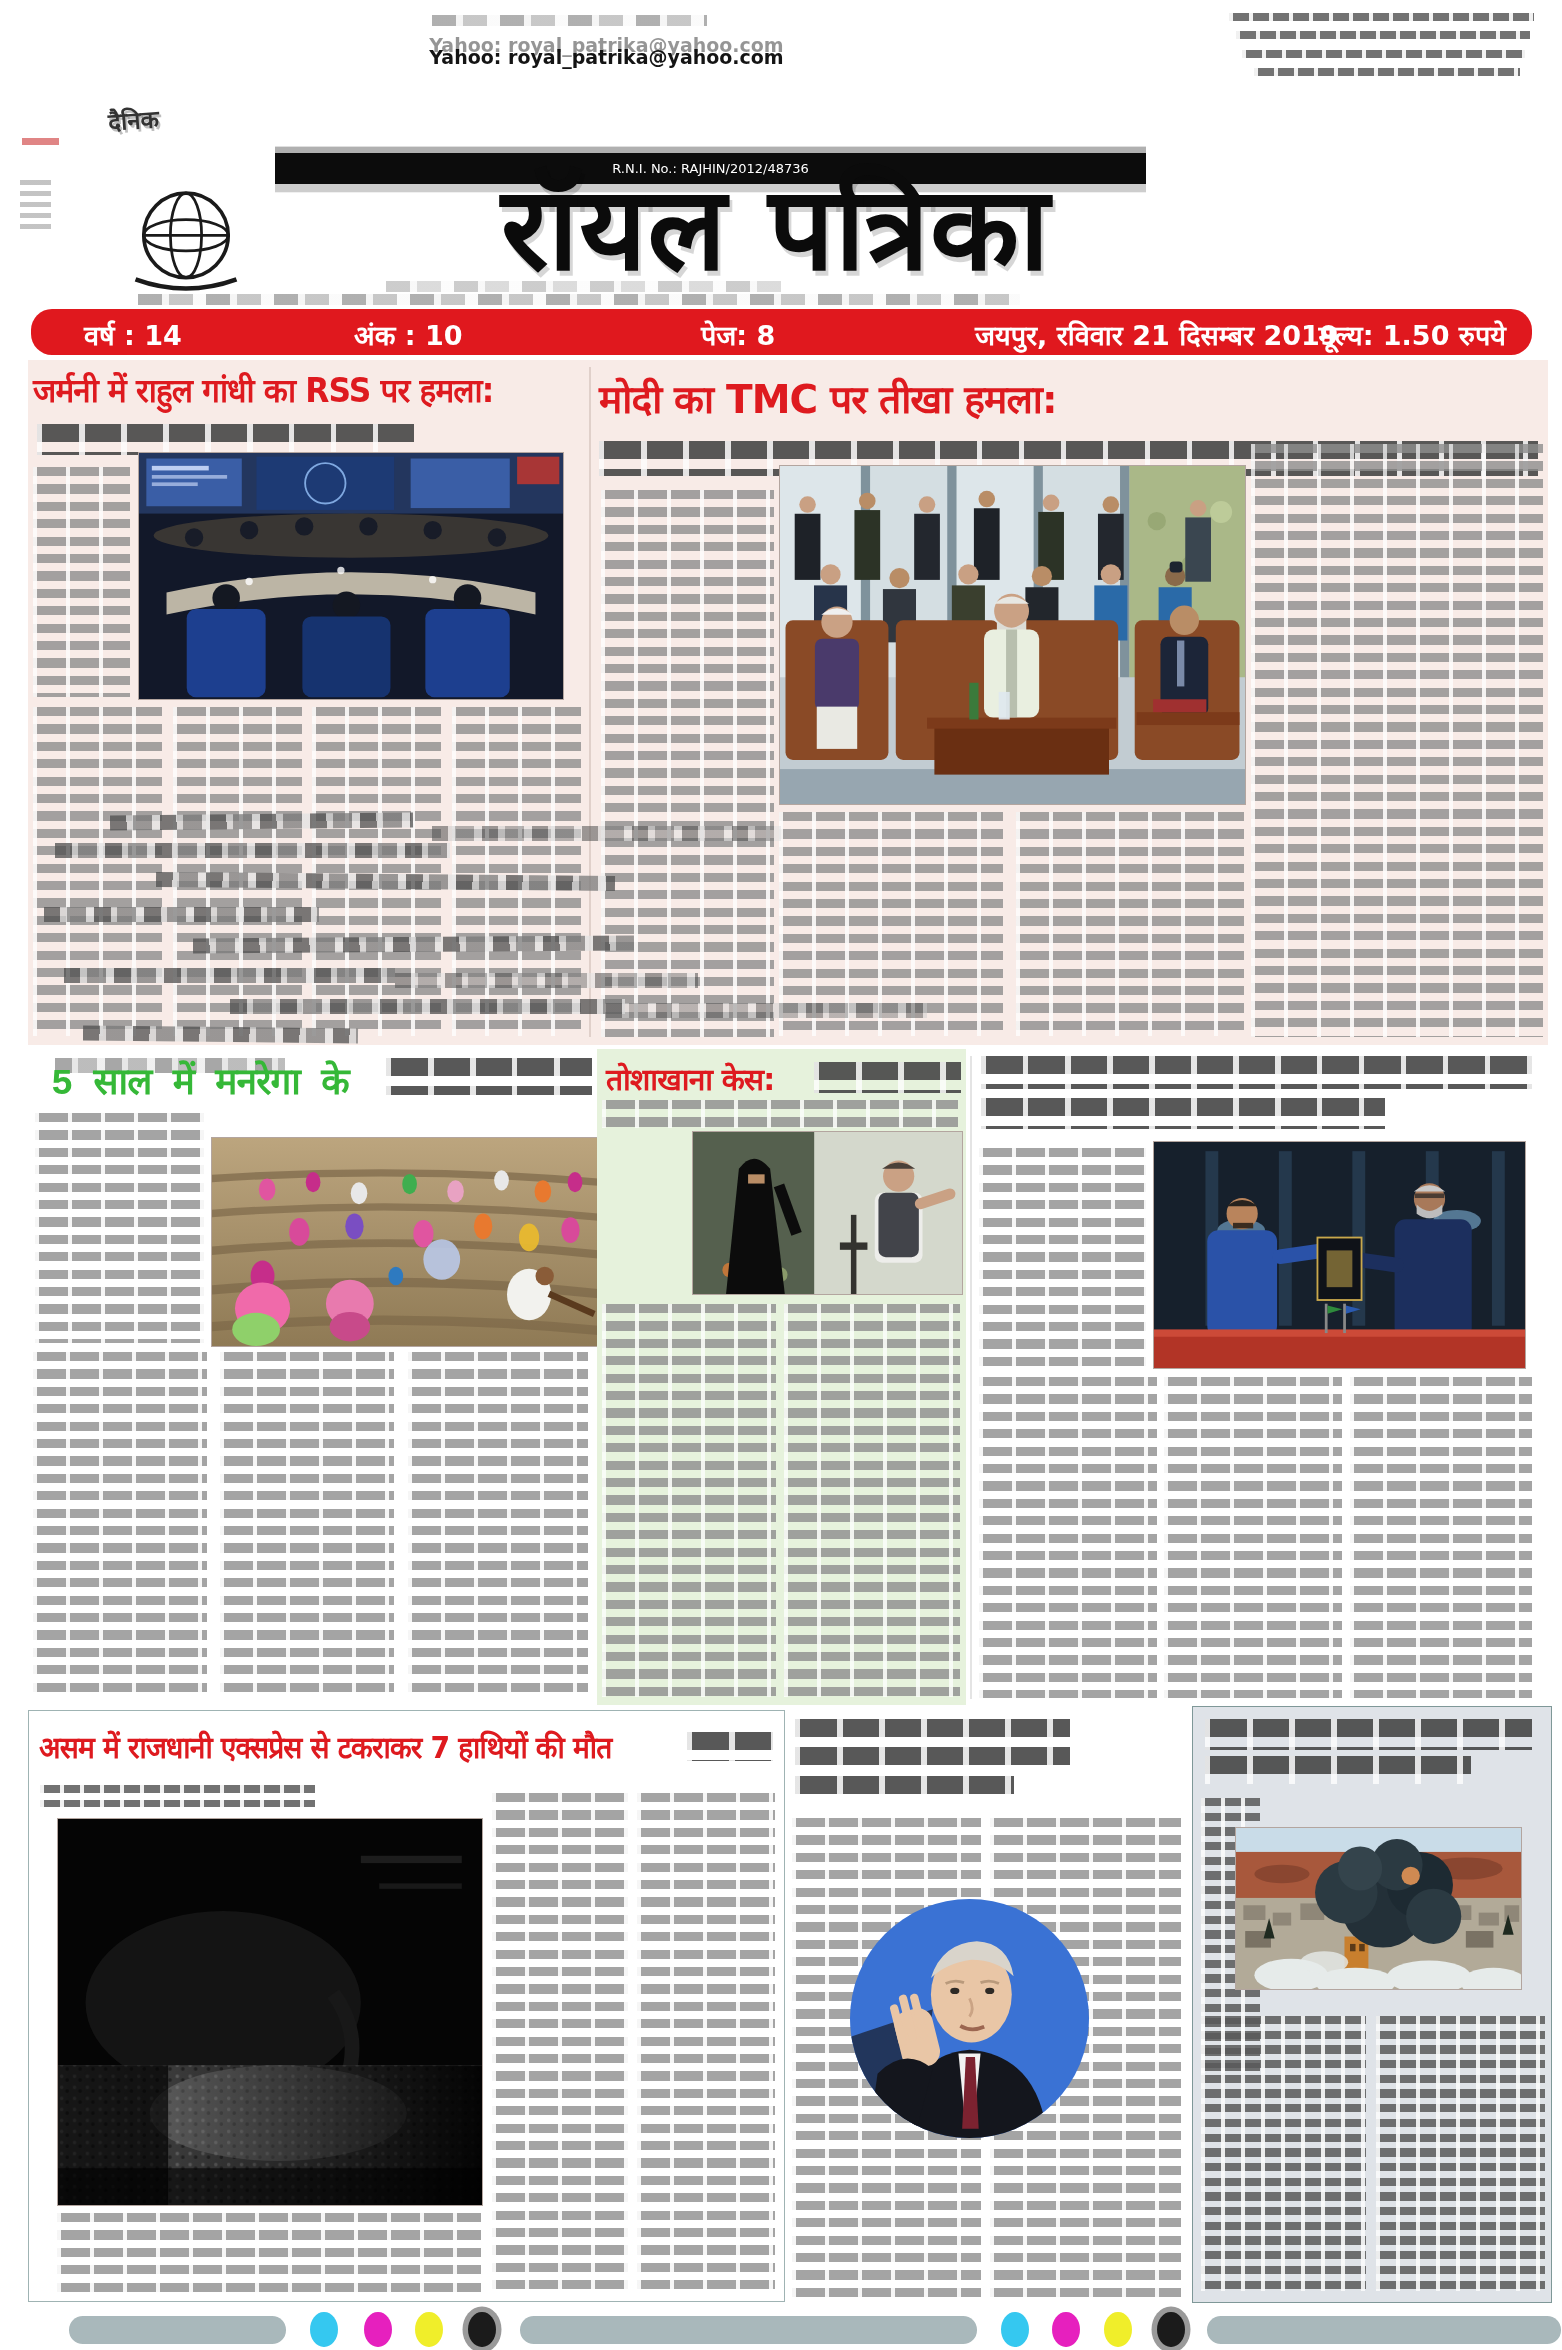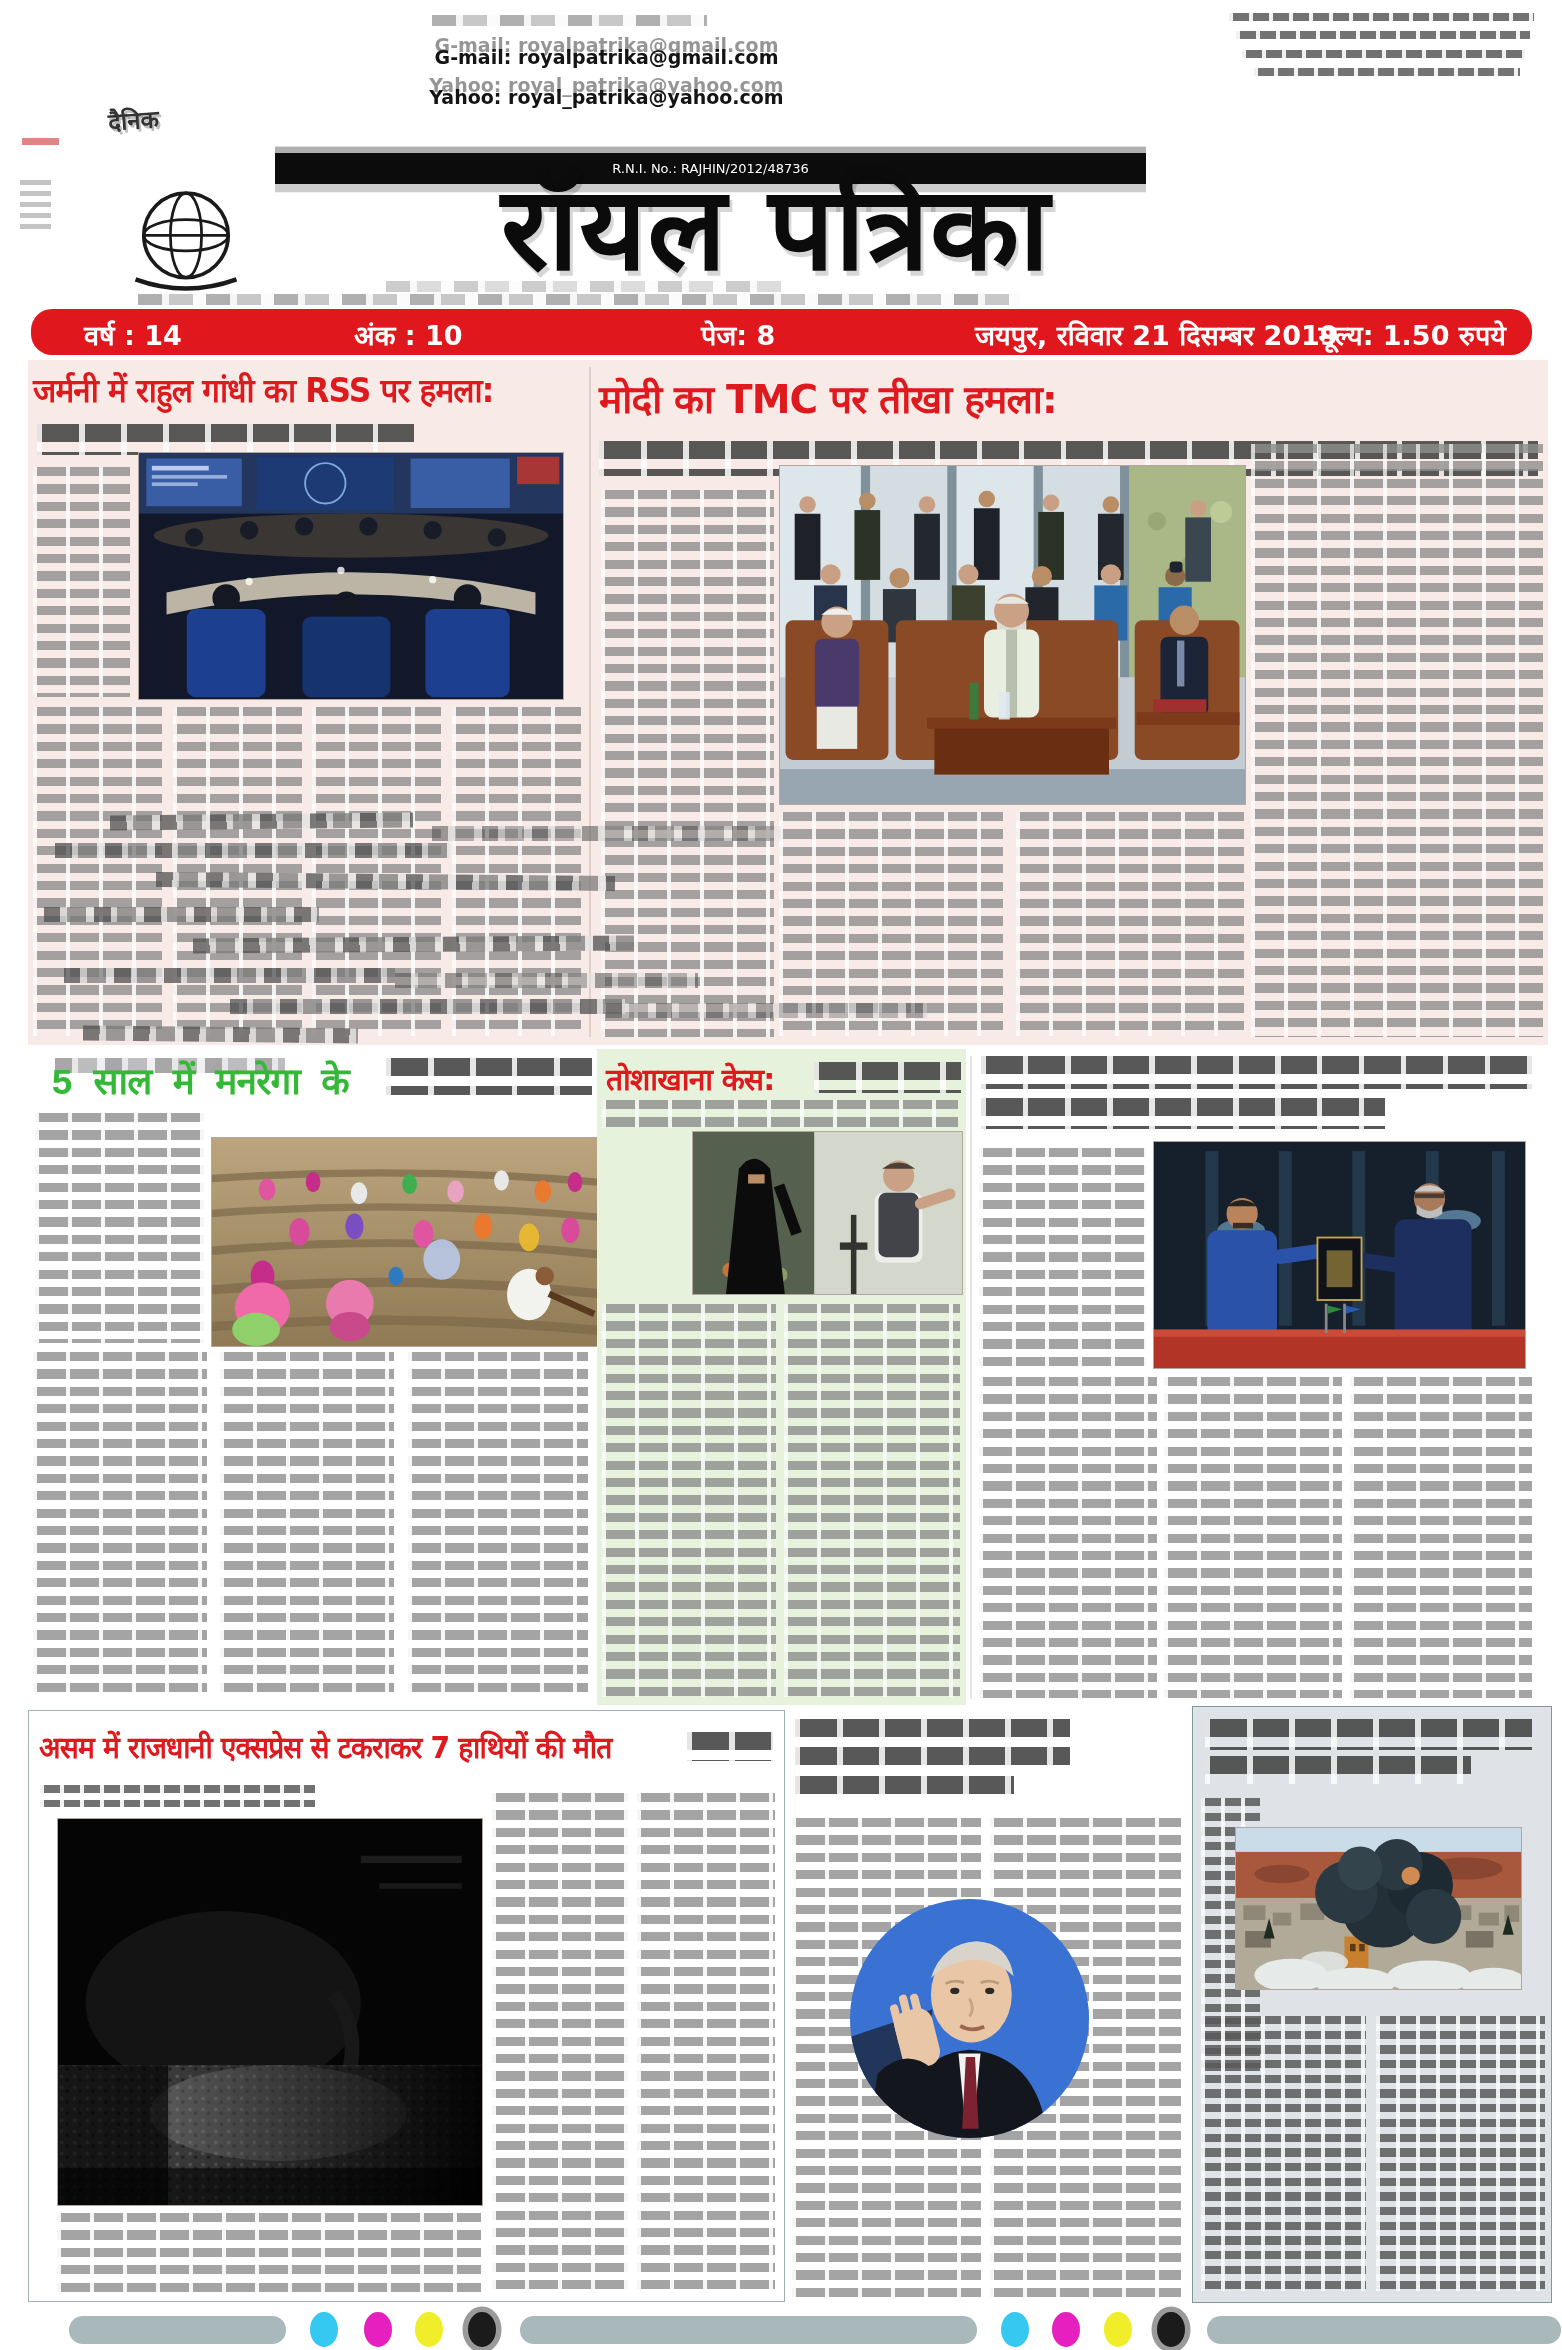--- a/index.html
+++ b/index.html
@@ -57,21 +57,20 @@
 <div class="page">
 
   <div>
     <div class="bt-small" style="left:1229px;top:13px;width:305px;height:13.8px;"></div>
     <div class="bt-small" style="left:1236px;top:31px;width:294px;height:13.8px;"></div>
     <div class="bt-small" style="left:1242px;top:50px;width:283px;height:13.8px;"></div>
     <div class="bt-small" style="left:1254px;top:68px;width:266px;height:13px;"></div>
   </div>
 
   <div class="contacts">
-    <div>G-mail: royalpatrika@gmail.com</div>
     <div>Yahoo: royal_patrika@yahoo.com</div>
   </div>
   <div class="rni">R.N.I. No.: RAJHIN/2012/48736</div>
 
   <div class="smear" style="left:432px;top:14.7px;width:275px;"></div>
   <div class="smear" style="left:138px;top:294px;width:882px;"></div>
   <div class="smear" style="left:386px;top:281px;width:395px;opacity:.35;"></div>
   <div class="abs" style="left:22px;top:138px;width:37px;height:7.3px;background:#c33;opacity:.6;"></div>
   <div class="abs" style="left:20px;top:180px;width:31px;height:55px;background:repeating-linear-gradient(180deg,#888 0 5.5px,#fff 5.5px 11px);opacity:.5;"></div>
 

